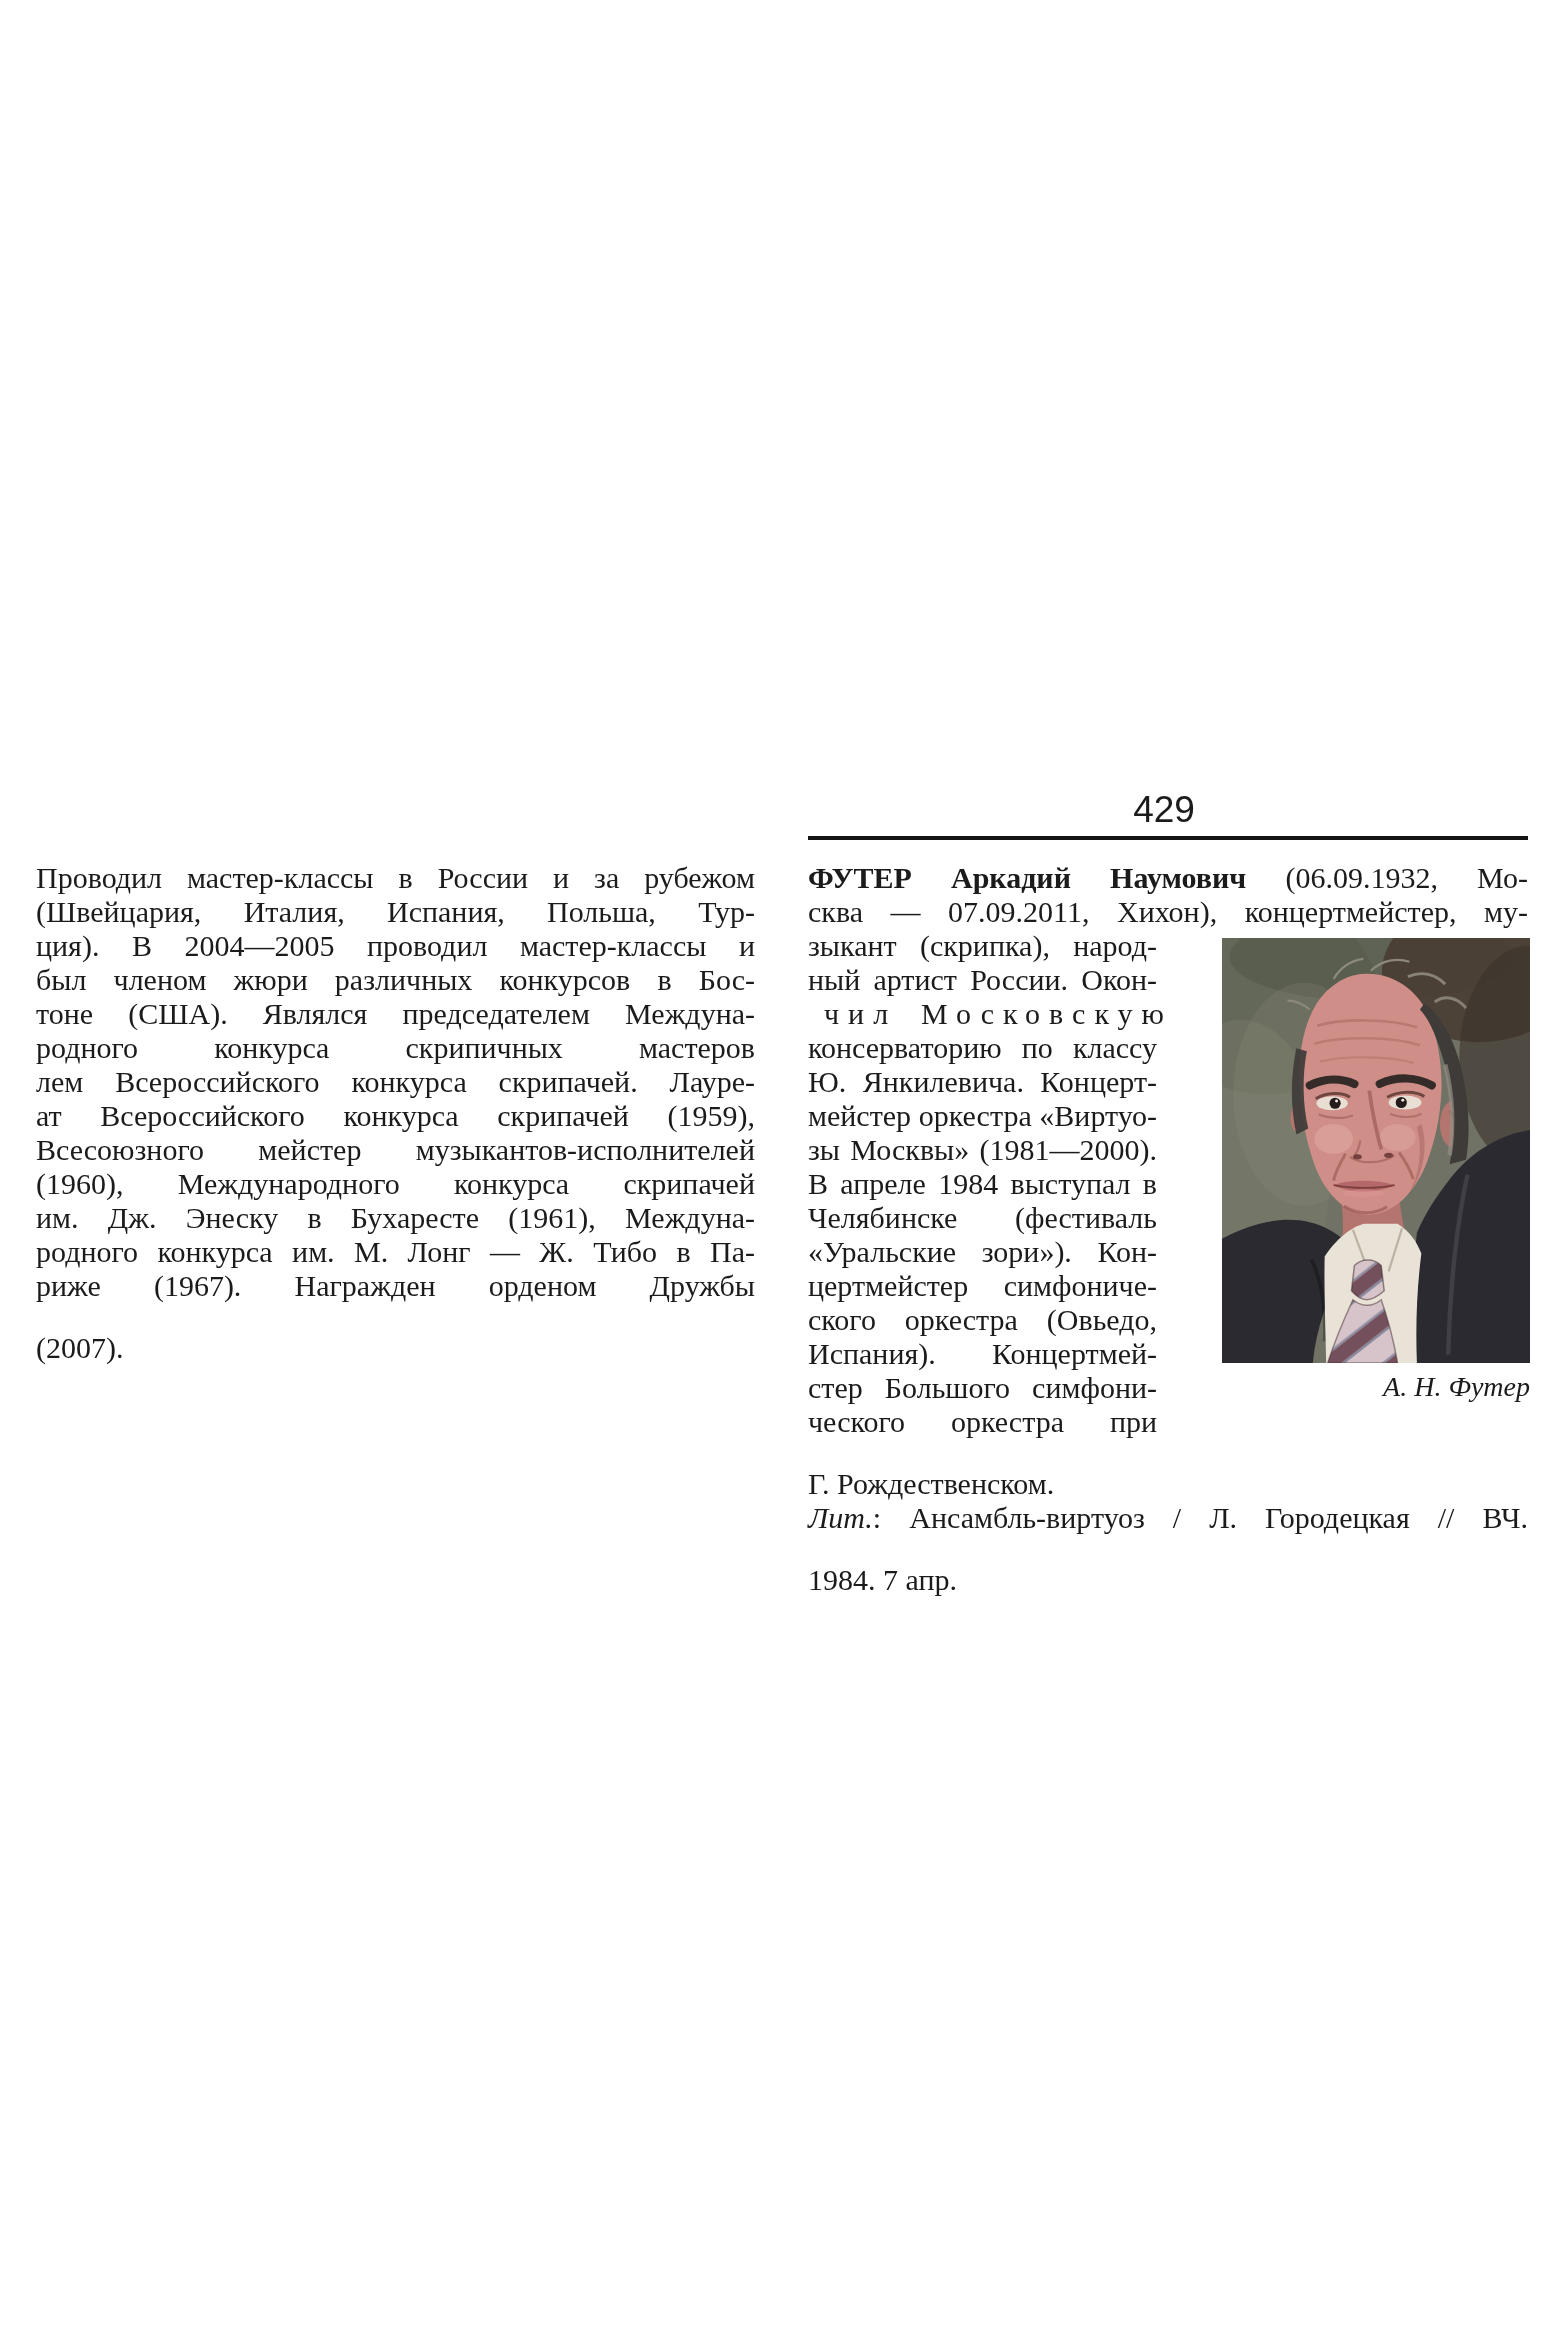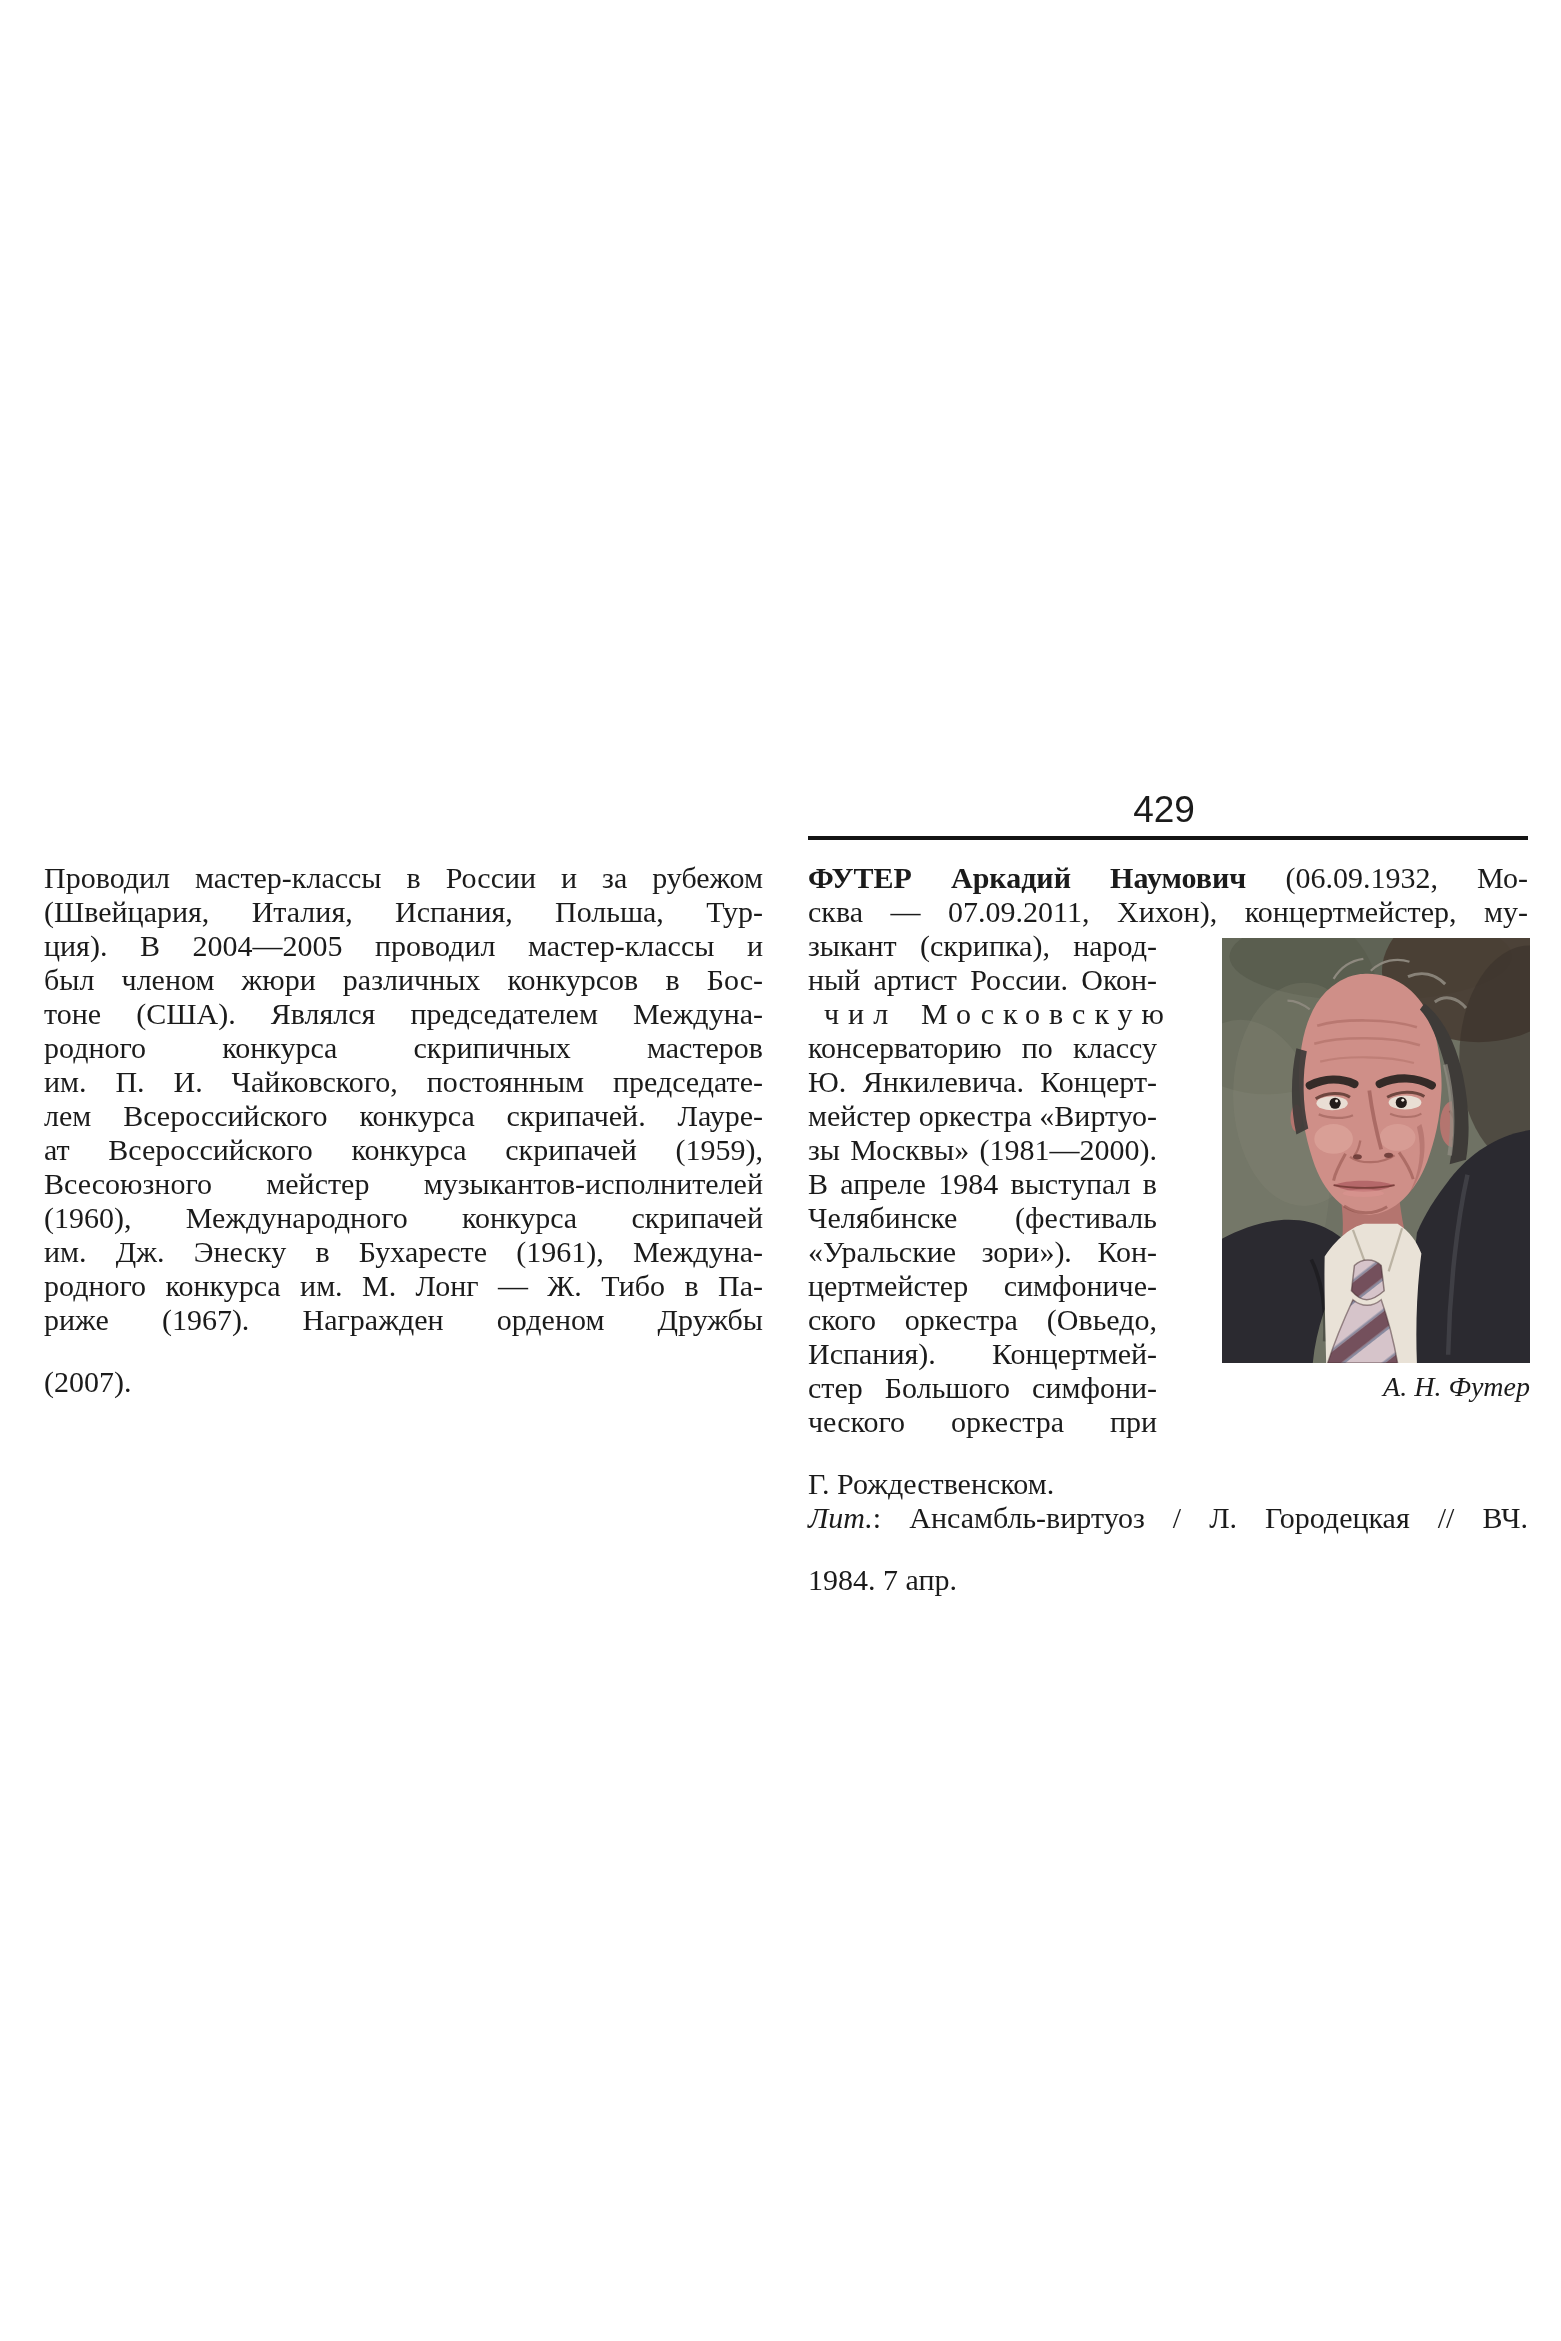--- a/index.html
+++ b/index.html
@@ -11,21 +11,21 @@
   .pagenum{
     position:absolute;left:804px;top:793px;width:720px;
     text-align:center;font-family:"Liberation Sans","DejaVu Sans",sans-serif;
     font-size:37px;line-height:34px;
   }
   .rule{
     position:absolute;left:808px;top:836px;width:720px;height:3.7px;
     background:#141414;
   }
   .col{position:absolute;top:861px;font-size:30px;line-height:34px;}
-  .col-left{left:44px;width:719px;}
+  .col-left{left:36px;width:719px;}
   .col-right{left:808px;width:720px;}
   .line{
     height:34px;white-space:nowrap;
     text-align:justify;text-align-last:justify;
   }
   .line.flush{text-align:left;text-align-last:left;margin-top:28px;}
   .line.narrow{width:349px;}
   .line.sp{letter-spacing:0.30em;margin-left:16px;}
   .bold{font-weight:bold;}
   .it{font-style:italic;}
@@ -56,21 +56,20 @@
 <div class="pagenum">429</div>
 <div class="rule" style="background: rgb(20, 20, 20);"></div>
 
 <div class="col col-left">
   <div class="line">Проводил мастер-классы в России и за рубежом</div>
   <div class="line">(Швейцария, Италия, Испания, Польша, Тур-</div>
   <div class="line">ция). В 2004—2005 проводил мастер-классы и</div>
   <div class="line">был членом жюри различных конкурсов в Бос-</div>
   <div class="line">тоне (США). Являлся председателем Междуна-</div>
   <div class="line">родного конкурса скрипичных мастеров</div>
-  <div class="line">им. П. И. Чайковского, постоянным председате-</div>
   <div class="line">лем Всероссийского конкурса скрипачей. Лауре-</div>
   <div class="line">ат Всероссийского конкурса скрипачей (1959),</div>
   <div class="line">Всесоюзного мейстер музыкантов-исполнителей</div>
   <div class="line">(1960), Международного конкурса скрипачей</div>
   <div class="line">им. Дж. Энеску в Бухаресте (1961), Междуна-</div>
   <div class="line">родного конкурса им. М. Лонг — Ж. Тибо в Па-</div>
   <div class="line">риже (1967). Награжден орденом Дружбы</div>
   <div class="line flush">(2007).</div>
 </div>
 

